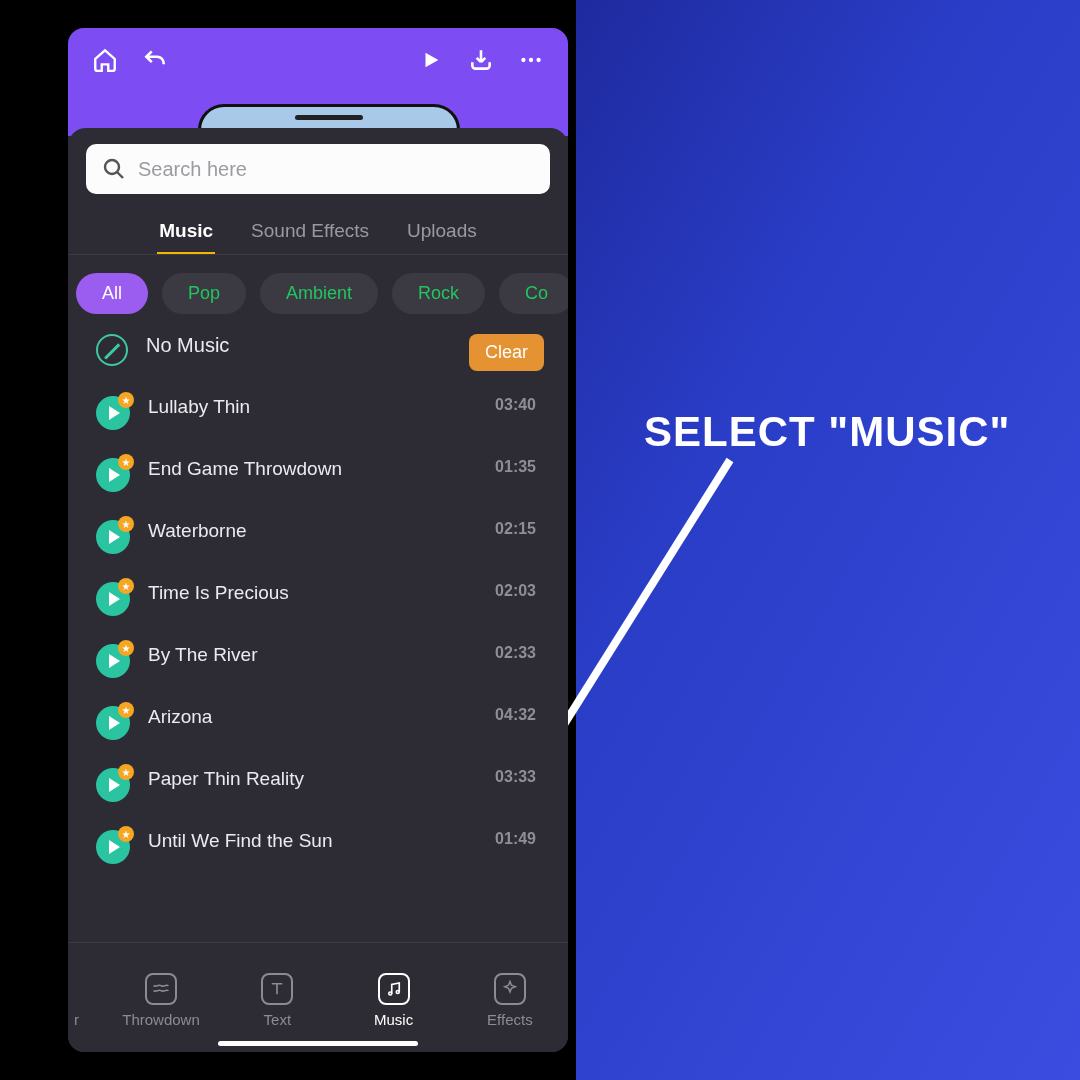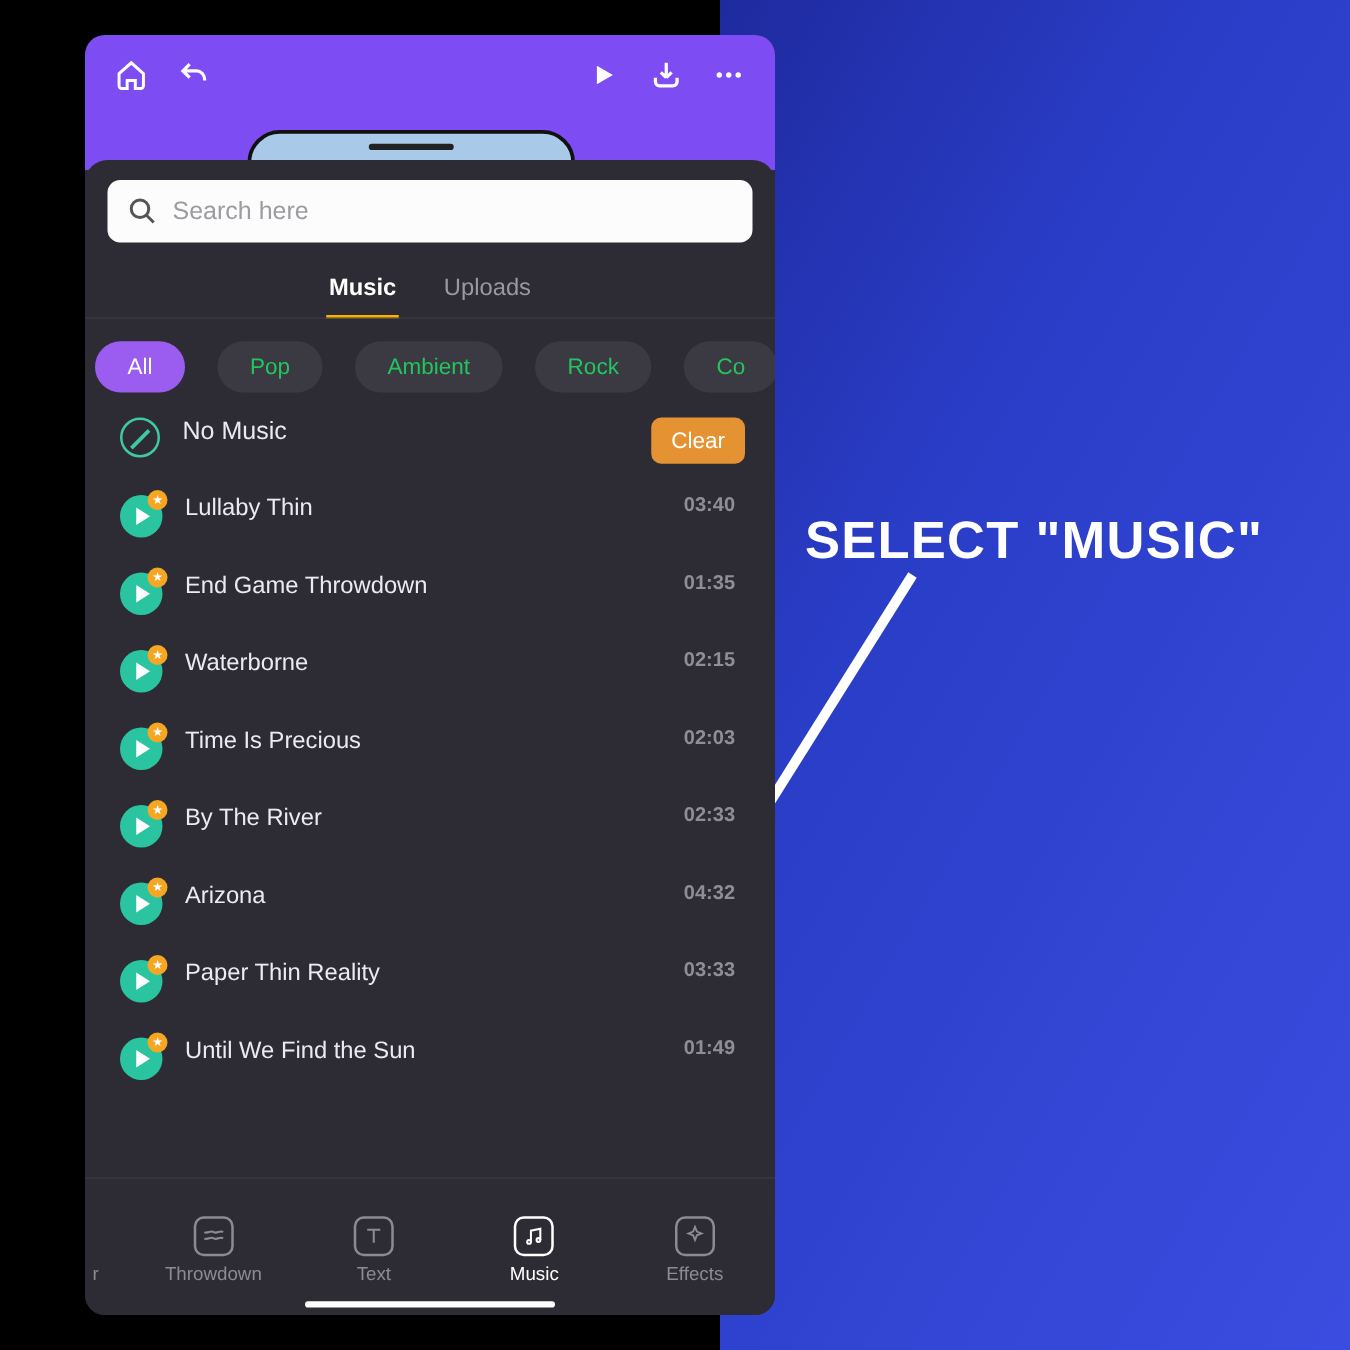--- a/index.html
+++ b/index.html
@@ -16,21 +16,21 @@
   .callout {
     position: absolute; left: 644px; top: 408px;
     color: #fff; font-size: 42px; font-weight: 800; letter-spacing: 1px;
     font-family: 'Arial Black', Impact, sans-serif;
   }
   .arrow-svg {
     position: absolute; left: 380px; top: 450px; pointer-events: none;
   }
 
   .phone {
-    position: absolute; left: 68px; top: 28px; width: 552px; height: 1024px;
+    position: absolute; left: 68px; top: 28px; width: 500px; height: 1024px;
     background: #2d2c34; border-radius: 16px; overflow: hidden;
     display: flex; flex-direction: column;
   }
   .top-bar {
     background: #7d4cf2; height: 64px; display: flex; align-items: center;
     padding: 0 22px; gap: 20px;
   }
   .top-bar .spacer { flex: 1; }
   .icon-btn { width: 30px; height: 30px; display: flex; align-items: center; justify-content: center; cursor: pointer; }
 
@@ -61,21 +61,21 @@
   .search-input::placeholder { color: #9b9ba2; }
 
   .tabs { display: flex; justify-content: center; gap: 34px; padding: 4px 0 0; }
   .tab {
     color: #9a99a1; font-size: 19px; font-weight: 500; padding: 8px 2px 10px;
     border-bottom: 3px solid transparent; cursor: pointer;
   }
   .tab.active { color: #fff; font-weight: 700; border-bottom-color: #f7b500; }
   .tab-line { height: 1px; background: #3c3b43; margin-top: -1px; }
 
-  .chips { display: flex; gap: 26px; padding: 18px 0 8px 8px; overflow: hidden; }
+  .chips { display: flex; gap: 14px; padding: 18px 0 8px 8px; overflow: hidden; }
   .chip {
     background: #3b3a43; color: #22c55e; font-size: 18px; font-weight: 500;
     padding: 10px 26px; border-radius: 22px; white-space: nowrap; cursor: pointer;
   }
   .chip.active { background: #9b5cf0; color: #fff; }
 
   .list { flex: 1; overflow: hidden; padding: 12px 18px 0 28px; }
   .row {
     display: flex; align-items: flex-start; height: 62px; gap: 18px;
   }
@@ -188,20 +188,21 @@
         <svg width="24" height="24" viewBox="0 0 24 24" fill="none" stroke="#555" stroke-width="2.4">
             <circle cx="10" cy="10" r="7"></circle>
             <line x1="21" y1="21" x2="15" y2="15"></line>
           </svg>
         <input class="search-input" placeholder="Search here" style="">
       </div>
     </div>
 
     <div class="tabs">
       <div class="tab active">Music</div>
+      <div class="tab">Sound Effects</div>
       <div class="tab">Uploads</div>
     </div>
     <div class="tab-line"></div>
 
     <div class="chips">
       <div class="chip active">All</div>
       <div class="chip">Pop</div>
       <div class="chip">Ambient</div>
       <div class="chip">Rock</div>
       <div class="chip">Co</div>

